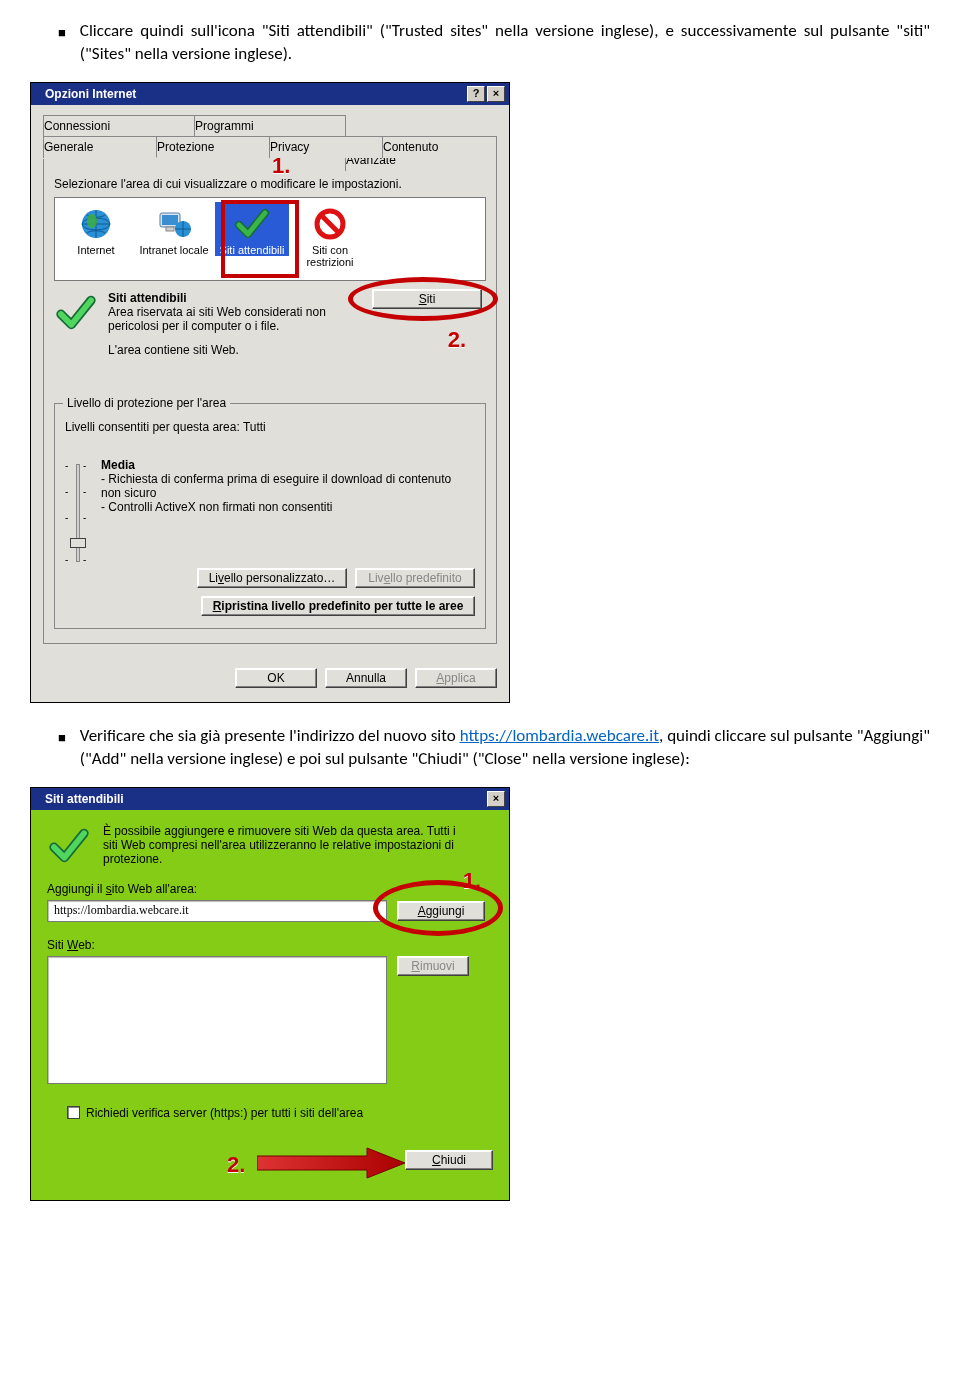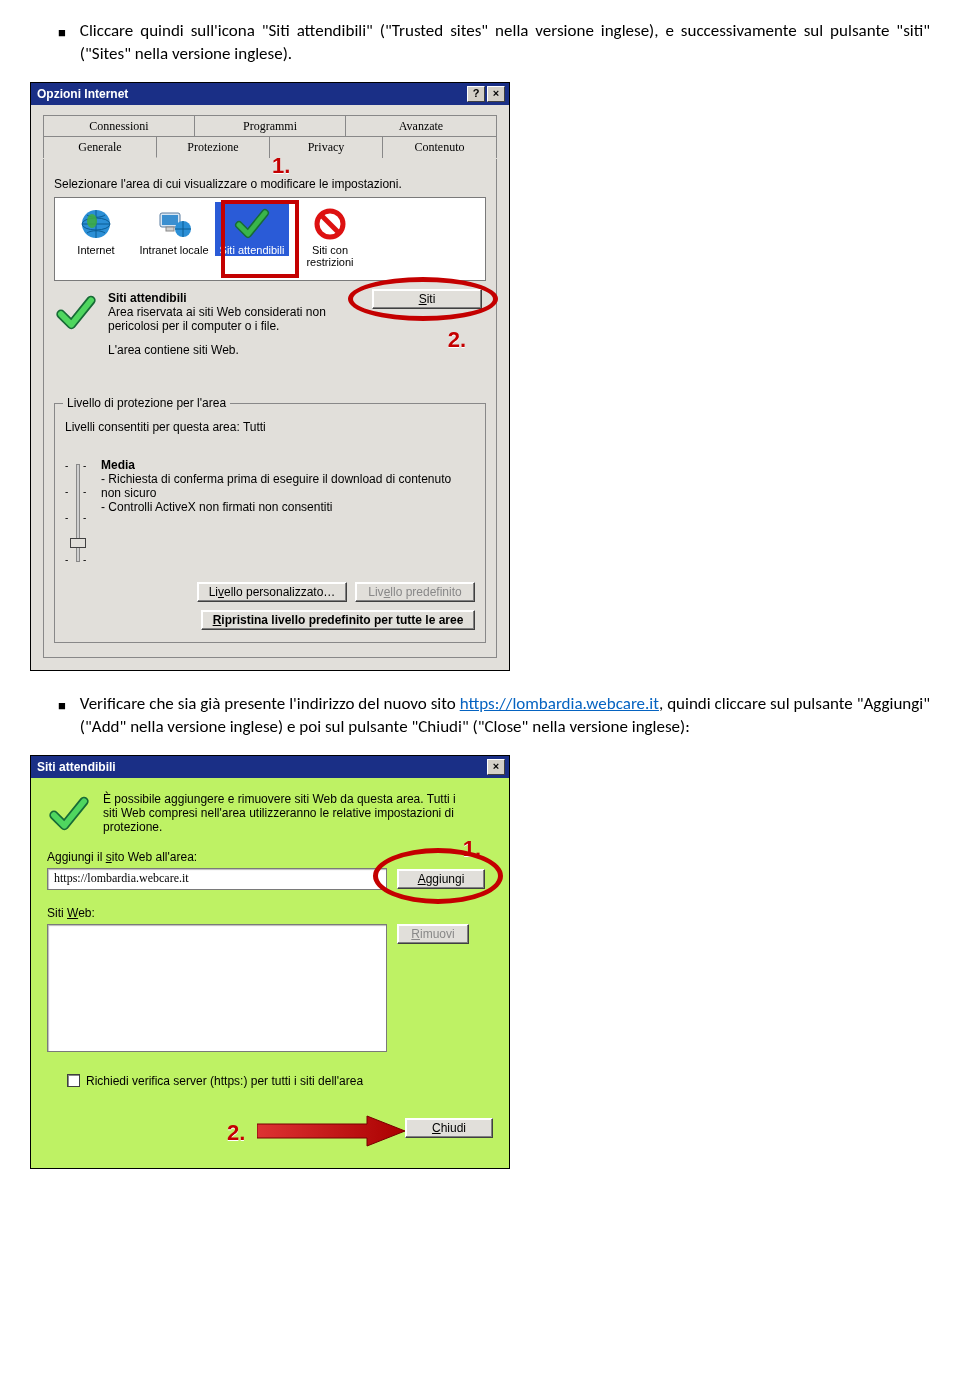--- a/index.html
+++ b/index.html
@@ -32,45 +32,43 @@
     color: #000;
     margin: 4px 0 22px 0;
   }
   .titlebar {
     background: #1a2f86;
     color: #fff;
     height: 22px;
     display: flex;
     align-items: center;
     justify-content: space-between;
-    padding: 0 4px 0 6px;
+    padding: 0 4px 0 14px;
     font-weight: bold;
   }
   .titlebar .tbtns { display: flex; gap: 2px; }
   .tbtn {
     width: 18px; height: 16px;
     background: #d4d0c8;
     border: 1px solid #fff;
     border-right-color:#404040; border-bottom-color:#404040;
     font-size: 11px; line-height: 12px; text-align: center;
     color:#000; font-weight: bold;
   }
   .dlg-body { padding: 10px 12px 12px 12px; position: relative; }
 
   .tabs-wrap { position: relative; height: 44px; }
   .tab {
     position: absolute;
     height: 22px;
     background: #e1dfda;
     border: 1px solid #888;
     border-bottom: none;
-    text-align: center;
     line-height: 20px;
     font-size: 12px;
-    font-family: Liberation Serif, serif;
   }
   .tab.row2 { top: 0; }
   .tab.row1 { top: 21px; }
 
   .tab-panel {
     border: 1px solid #888;
     border-top: none;
     padding: 10px 10px 14px 10px;
     position: relative;
   }
@@ -153,26 +151,26 @@
     background:#cfcfcf; border:1px solid #888;
   }
   .slider .thumb {
     position:absolute; left:5px; top:80px; width:16px; height:10px;
     background:#e1dfda; border:1px solid #404040;
   }
   .slider .tick { position:absolute; left:0; font-size:10px; }
   .sec-text { font-size:12px; }
   .sec-text .h { font-weight:bold; }
 
-  .btn-row { display:flex; justify-content:flex-end; gap:8px; margin-top:14px; }
+  .btn-row { display:flex; justify-content:flex-end; gap:8px; }
   .btn-row.outer { padding:12px 12px 14px 0; }
 
   
   .dlg2 { width:480px; }
-  .dlg2 .body2 { background:#bef264; padding:14px 16px 16px 16px; position:relative; }
+  .dlg2 .body2 { background:#84cc16; padding:14px 16px 16px 16px; position:relative; }
   .intro { display:flex; gap:12px; font-size:12px; }
   .field-lbl { font-size:12px; margin-top:14px; }
   .input {
     background:#fff; border:1px solid #7a7a7a;
     height:22px; font:12px Tahoma; padding:2px 6px;
     box-shadow: inset 1px 1px 1px #bbb;
   }
   .row-add { display:flex; gap:10px; align-items:center; margin-top:4px; position:relative; }
   .listbox {
     background:#fff; border:1px solid #7a7a7a;
@@ -201,21 +199,21 @@
       <div class="tbtn">?</div>
       <div class="tbtn">×</div>
     </div>
   </div>
 
   <div class="dlg-body">
 
     <div class="tabs-wrap">
       <div class="tab row2" style="left:0;   width:152px;">Connessioni</div>
       <div class="tab row2" style="left:151px;width:152px;">Programmi</div>
-      <div class="tab row2" style="left:302px;width:152px;">Avanzate</div>
+      <div class="tab row2" style="left:302px;width:152px;margin-top:34px;">Avanzate</div>
 
       <div class="tab row1" style="left:0;   width:114px;">Generale</div>
       <div class="tab row1" style="left:113px;width:114px;border-bottom:1px solid #e1dfda;">Protezione</div>
       <div class="tab row1" style="left:226px;width:114px;">Privacy</div>
       <div class="tab row1" style="left:339px;width:115px;">Contenuto</div>
     </div>
 
     <div class="tab-panel" style="padding-top:16px;">
       <div class="marker" style="left:228px; top:-6px;">1.</div>
 
@@ -314,20 +312,25 @@
           <button class="btn" style="width:150px;">Li<u>v</u>ello personalizzato…</button>
           <button class="btn disabled" style="width:120px;">Liv<u>e</u>llo predefinito</button>
         </div>
         <div class="btn-row" style="margin-top:8px;">
           <button class="btn" style="width:274px;font-weight:bold;"><u>R</u>ipristina livello predefinito per tutte le aree</button>
         </div>
       </div>
     </div>
   </div>
 
+  <div class="btn-row outer">
+    <button class="btn" style="width:82px;">OK</button>
+    <button class="btn" style="width:82px;">Annulla</button>
+    <button class="btn disabled" style="width:82px;"><u>A</u>pplica</button>
+  </div>
 </div>
 
 <div class="bullet-para">
   <span class="bul">■</span>
   <span>
     <span>Verificare che sia già presente l'indirizzo del nuovo sito </span><a href="#">https://lombardia.webcare.it</a><span>, quindi cliccare sul pulsante "Aggiungi" ("Add" nella versione inglese) e poi sul pulsante "Chiudi" ("Close" nella versione inglese):</span>
   </span>
 </div>
 
 <div class="dlg dlg2">

